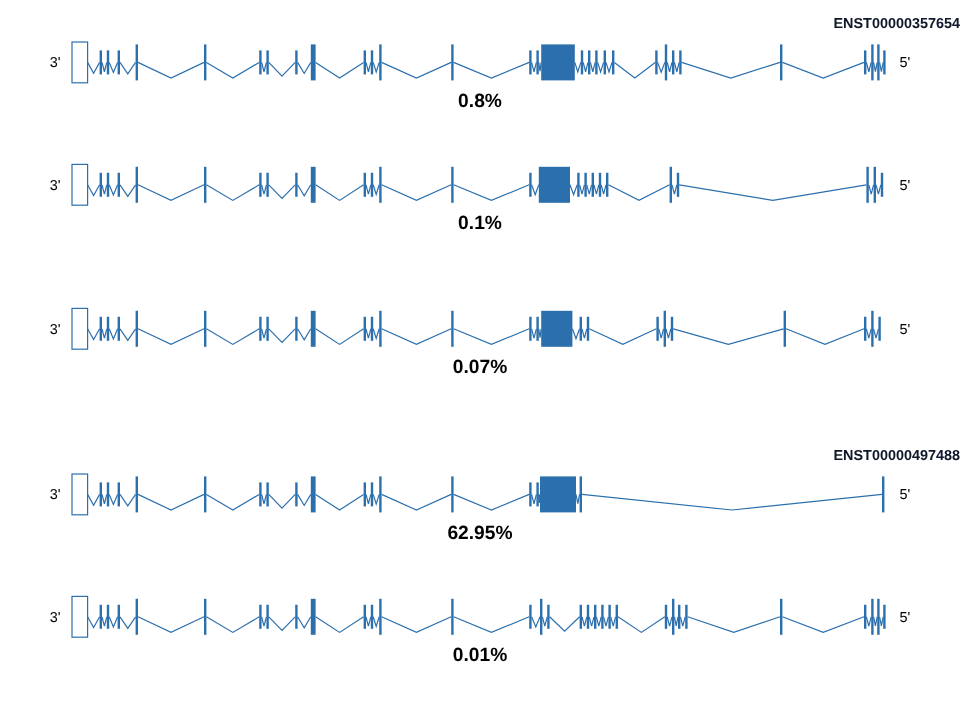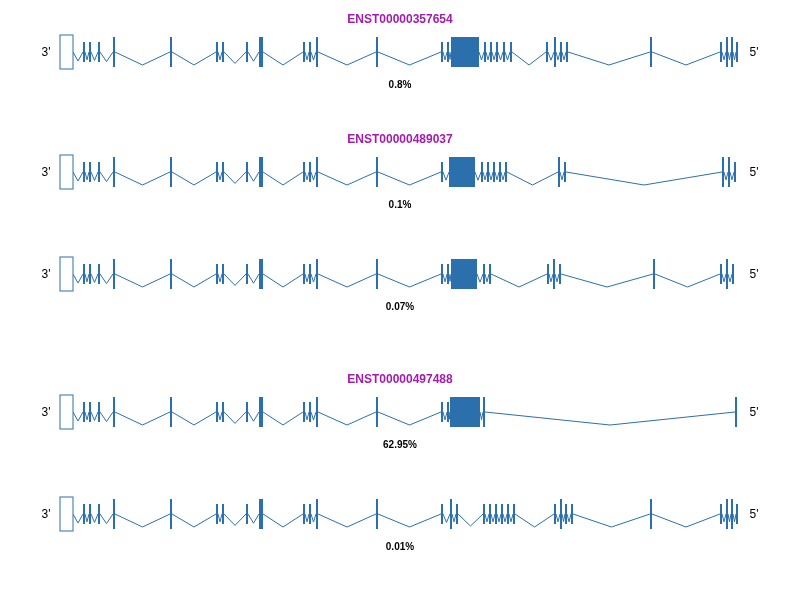--- a/index.html
+++ b/index.html
@@ -14,24 +14,24 @@
     background: #ffffff;
     overflow: hidden;
   }
   .transcript-row {
     width: 800px;
     height: 120px;
     box-sizing: border-box;
     padding-top: 10px;
   }
   .transcript-title {
-    text-align: center;
+    text-align: right;
     font-size: 12px;
     font-weight: bold;
-    color: #a21caf;
+    color: #0f172a;
     height: 18px;
     line-height: 18px;
   }
   .structure-line {
     display: flex;
     align-items: center;
     justify-content: center;
     height: 48px;
   }
   .end-label {
@@ -40,21 +40,21 @@
     width: 18px;
     text-align: center;
     flex: 0 0 auto;
   }
   .structure-svg {
     display: block;
     flex: 0 0 auto;
   }
   .transcript-percent {
     text-align: center;
-    font-size: 10px;
+    font-size: 16px;
     font-weight: bold;
     color: #000000;
     height: 18px;
     line-height: 18px;
   }
 </style>
 </head>
 <body>
 
 <div class="page">
@@ -96,21 +96,20 @@
             <rect x="671" y="9" width="2" height="30" fill="#2c6fad"></rect>
             <rect x="676" y="9" width="2" height="30" fill="#2c6fad"></rect>
             <rect x="681" y="14" width="2" height="20" fill="#2c6fad"></rect>
           </svg>
       <span class="end-label">5'</span>
     </div>
     <div class="transcript-percent">0.8%</div>
   </div>
 
   <div class="transcript-row">
-    <div class="transcript-title">ENST00000489037</div>
     <div class="structure-line">
       <span class="end-label">3'</span>
       <svg class="structure-svg" width="690" height="48" viewBox="0 0 690 48">
             <path d="M18 24 L23 33 L28 24 M30 24 L32 31.8 L34 24 M36 24 L39.5 32.4 L43 24 M45 24 L51.5 33.6 L58 24 M60 24 L87.5 37 L115 24 M117 24 L139 37 L161 24 M163 24 L165 31.8 L167 24 M169 24 L180 35.4 L191 24 M193 24 L198.5 33.2 L204 24 M208 24 L228 37 L248 24 M250 24 L252 31.8 L254 24 M256 24 L258.5 32 L261 24 M263 24 L292 37 L321 24 M323 24 L354.5 37 L386 24 M388 24 L391 32.2 L394 24 M420 24 L423 32.2 L426 24 M428 24 L430 31.8 L432 24 M434 24 L436 31.8 L438 24 M440 24 L442 31.8 L444 24 M446 24 L448 31.8 L450 24 M452 24 L477.5 37 L503 24 M505 24 L507 31.8 L509 24 M511 24 L589 37 L667 24 M669 24 L671 31.8 L673 24 M675 24 L677 31.8 L679 24 " fill="none" stroke="#2c6fad" stroke-width="1"></path>
             <rect x="5" y="7" width="13" height="34" fill="#ffffff" stroke="#2c6fad" stroke-width="1"></rect>
             <rect x="28" y="14" width="2" height="20" fill="#2c6fad"></rect>
             <rect x="34" y="14" width="2" height="20" fill="#2c6fad"></rect>
             <rect x="43" y="14" width="2" height="20" fill="#2c6fad"></rect>
             <rect x="58" y="9" width="2" height="30" fill="#2c6fad"></rect>
             <rect x="115" y="9" width="2" height="30" fill="#2c6fad"></rect>

